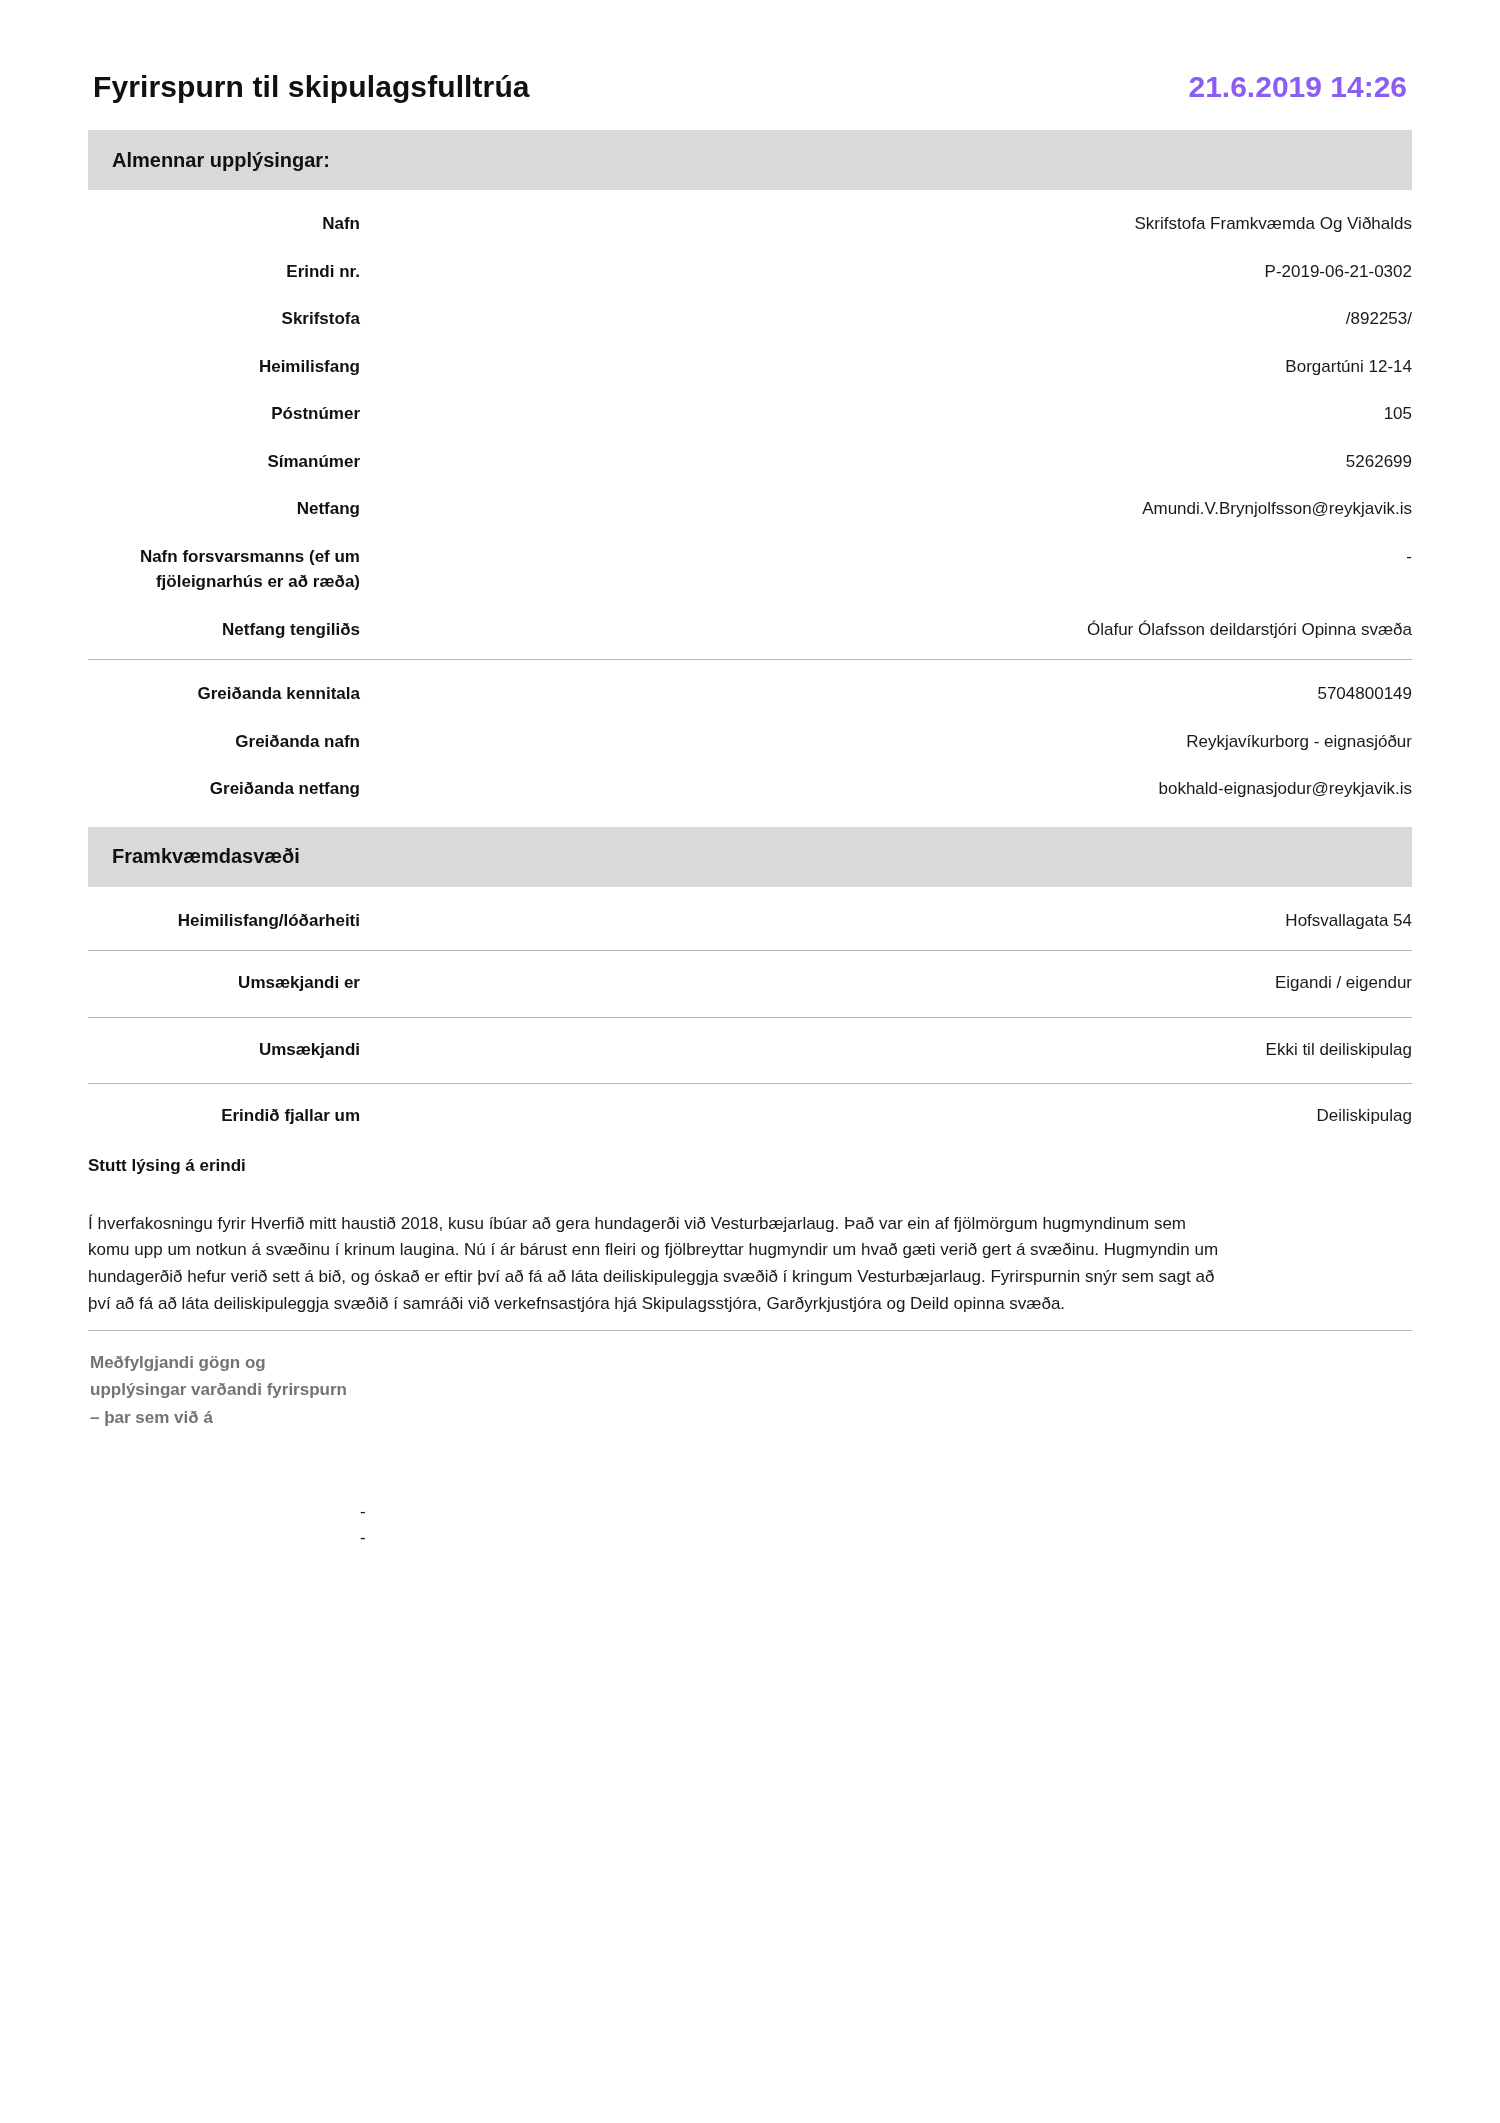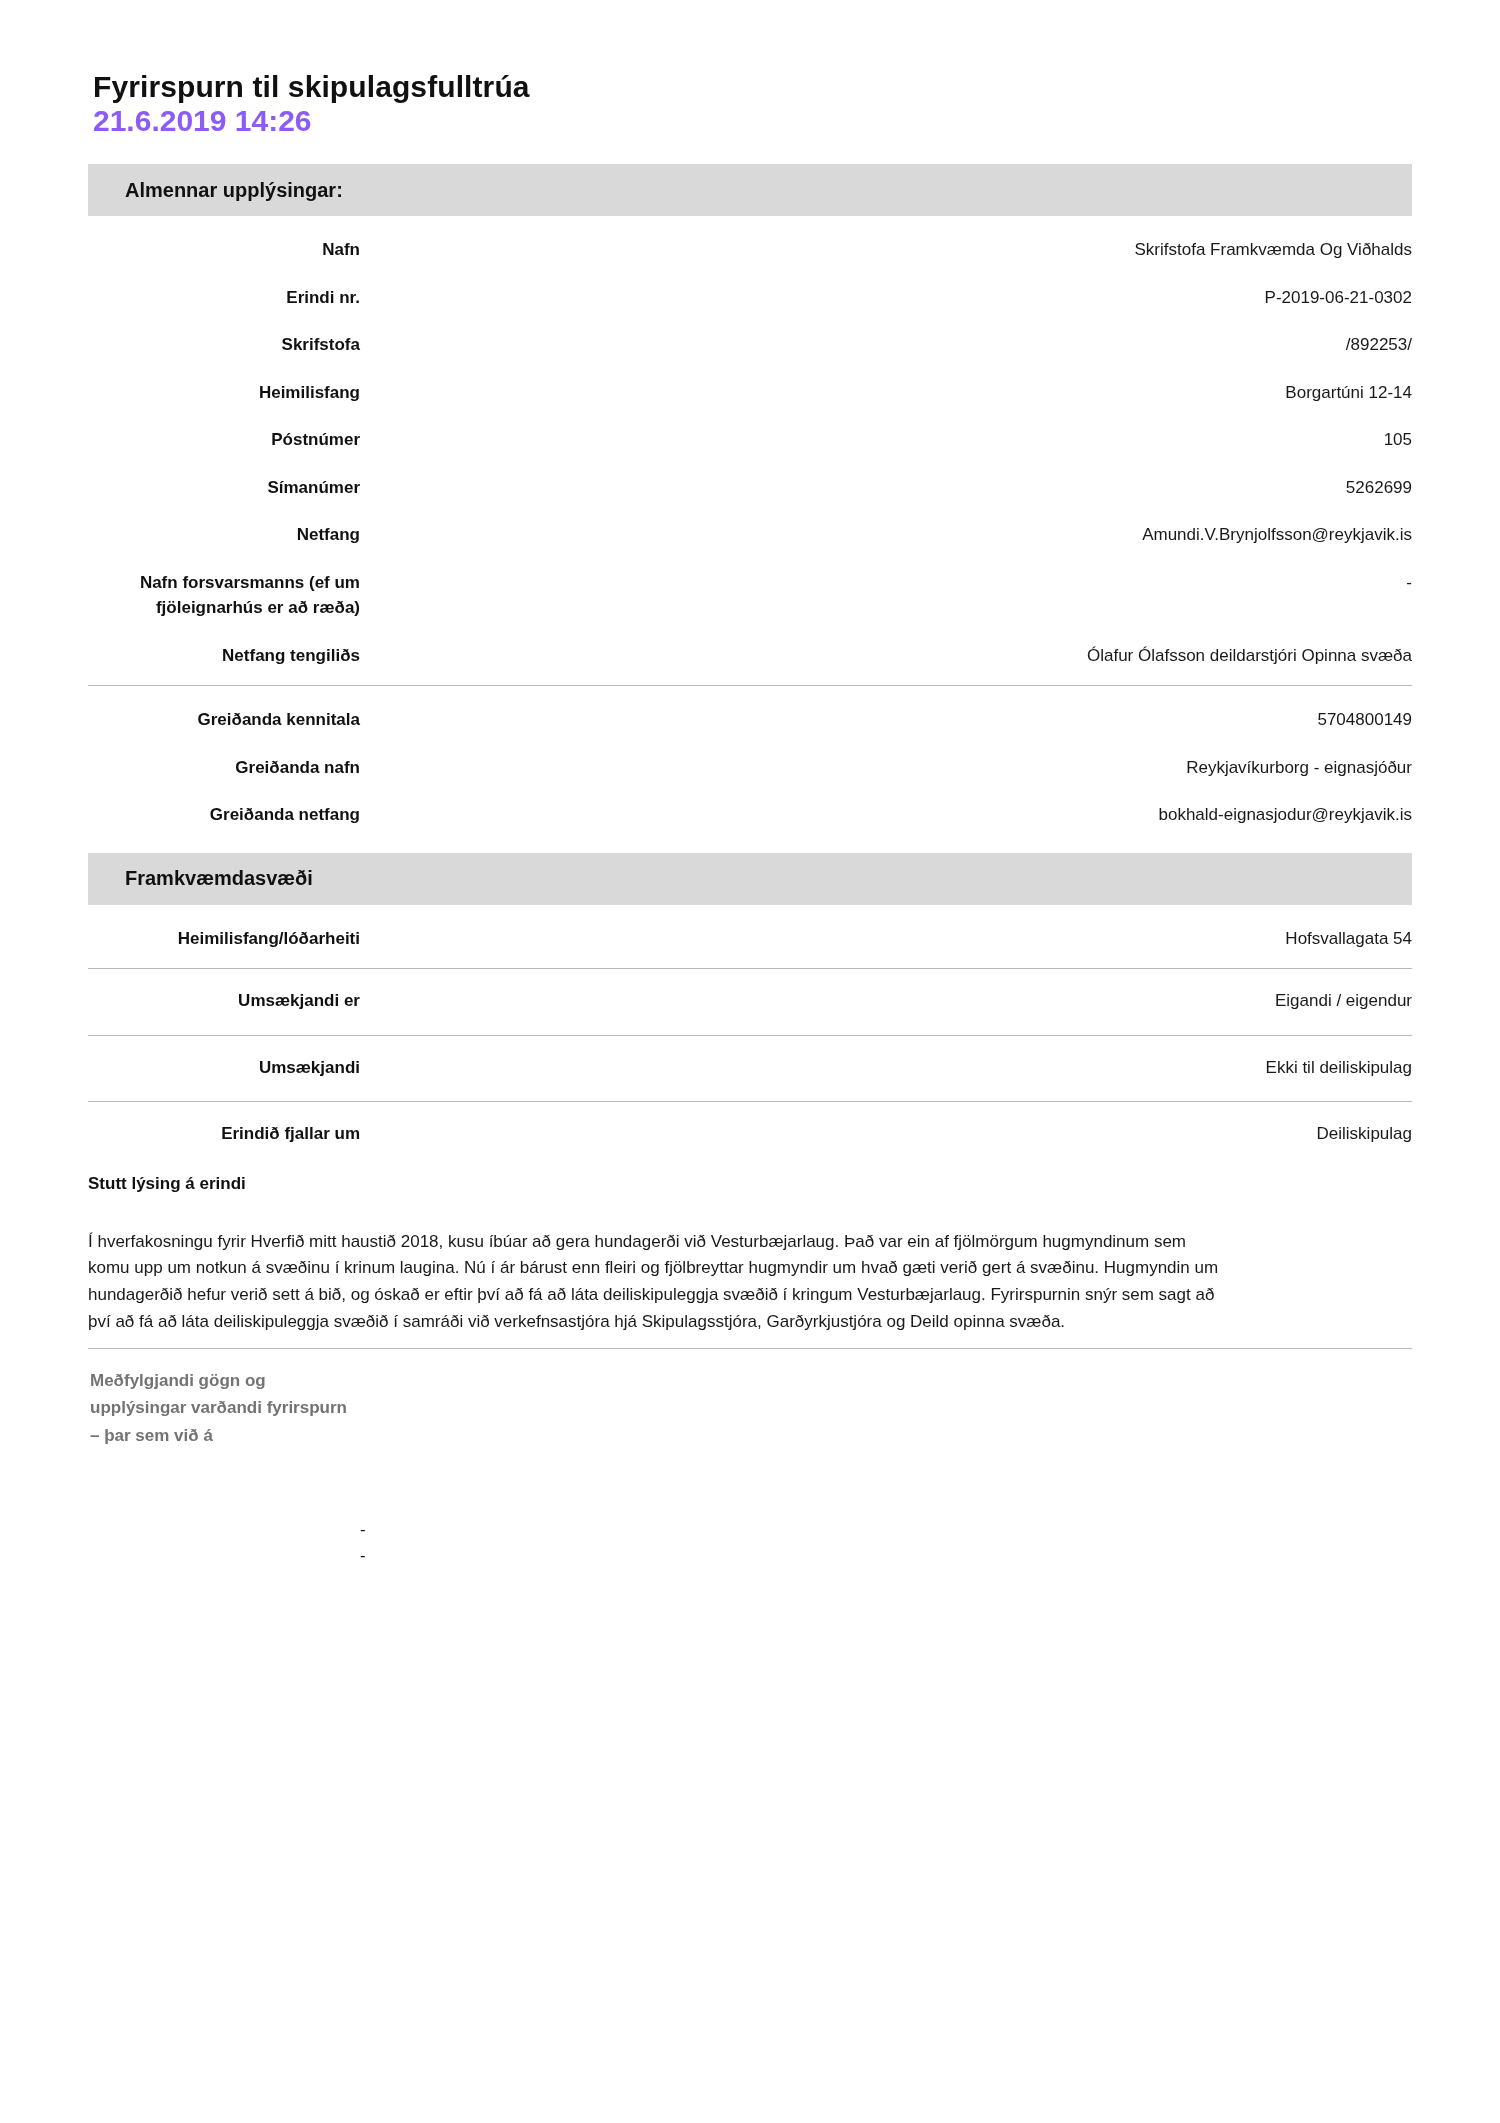--- a/index.html
+++ b/index.html
@@ -21,40 +21,39 @@
     padding: 70px 88px 40px 88px;
     position: relative;
   }
   
   .doc-header {
     display: flex;
     align-items: baseline;
     justify-content: space-between;
     padding: 0 5px 0 5px;
     margin-bottom: 26px;
-    flex-direction: column;
   }
   .doc-title {
     font-size: 30px;
     font-weight: bold;
     letter-spacing: 0.1px;
     color: #111;
   }
   .doc-date {
     font-size: 30px;
     font-weight: bold;
     color: #8b5cf6;
   }
   
   .section-bar {
     background: #d9d9d9;
-    height: 52px;
+    height: 60px;
     display: flex;
     align-items: center;
-    padding-left: 37px;
+    padding-left: 24px;
     margin-bottom: 10px;
   }
   .section-bar .section-title {
     font-size: 20px;
     font-weight: bold;
     color: #111;
   }
   
   .row {
     display: flex;

